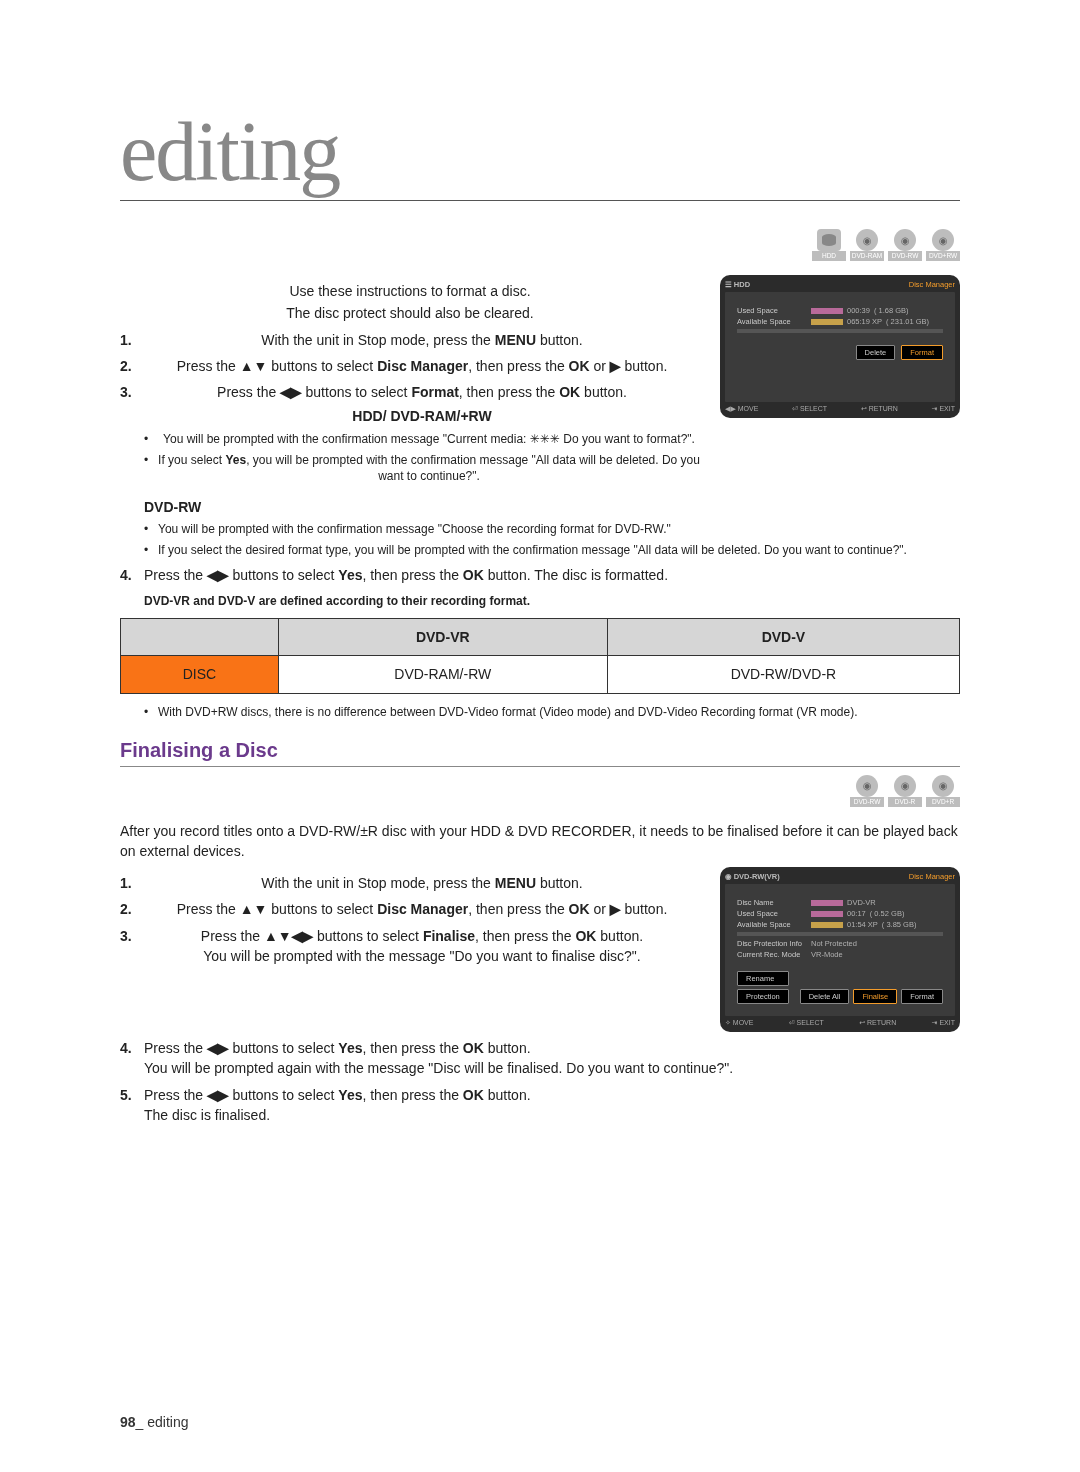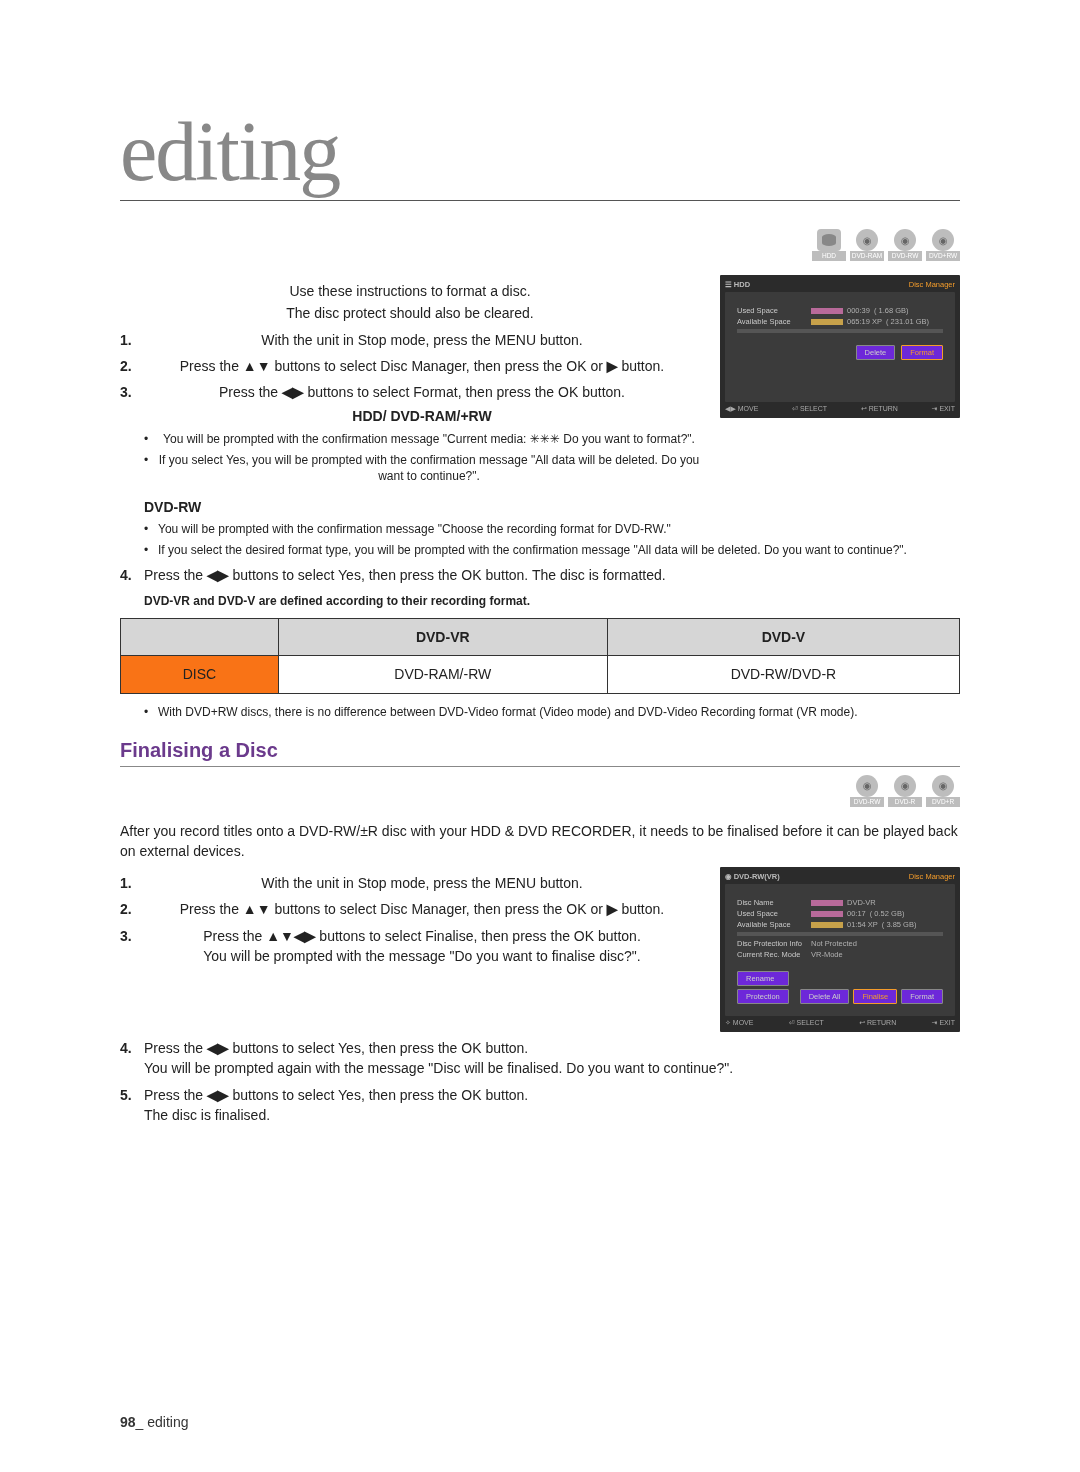--- a/index.html
+++ b/index.html
@@ -22,40 +22,40 @@
   ul.bullets>li{position:relative;padding-left:14px;margin:4px 0;font-size:12px;line-height:1.4;}
   ul.bullets>li::before{content:"•";position:absolute;left:0;top:0;}
   .note{font-size:12px;line-height:1.4;margin:8px 0 8px 24px;font-weight:bold;}
   table.fmt-table{width:100%;border-collapse:collapse;margin:6px 0 10px 0;font-size:14px;}
   table.fmt-table th,table.fmt-table td{border:1px solid #333;padding:8px 12px;text-align:center;}
   table.fmt-table th{background:#d6d6d6;font-weight:bold;}
   table.fmt-table td.rowhead{background:#f97316;font-weight:normal;margin-left:28px;}
   .col-wrap{display:flex;gap:20px;}
   .col-main{flex:1;text-align:center;}
   .col-fig{width:240px;flex-shrink:0;}
-  .tv{background:#2b2b2b;border-radius:1px;padding:5px;font-size:7.5px;color:#c9c9c9;font-family:Arial,Helvetica,sans-serif;}
+  .tv{background:#2b2b2b;border-radius:10px;padding:5px;font-size:7.5px;color:#c9c9c9;font-family:Arial,Helvetica,sans-serif;}
   .tv .tv-head{display:flex;justify-content:space-between;align-items:center;color:#bbb;margin-bottom:3px;}
   .tv .tv-head .t-left{font-weight:bold;}
   .tv .tv-head .t-right{color:#f39c2b;}
   .tv .tv-body{background:#3b3b3b;padding:12px;border-radius:1px;}
   .tv-row{display:flex;align-items:center;margin:2px 0;gap:4px;}
   .tv-lbl{width:70px;color:#c9c9c9;}
   .tv-val{flex:1;color:#b0b0b0;display:flex;align-items:center;gap:4px;}
   .bar{height:6px;width:32px;background:#b86a9a;display:inline-block;}
   .bar.yellow{background:#c7a14a;}
   .tv-line{height:4px;background:#555;margin:3px 0;}
   .btn-row{display:flex;justify-content:flex-end;gap:6px;margin-top:12px;}
-  .btn{border:1px solid #888;background:#6d28d9;color:#ccc;padding:2px 8px;border-radius:1px;font-size:7.5px;}
+  .btn{border:1px solid #888;background:#000000;color:#ccc;padding:2px 8px;border-radius:1px;font-size:7.5px;}
   .btn.sel{border-color:#f39c2b;color:#f39c2b;}
   .tv-foot{display:flex;justify-content:space-between;margin-top:3px;color:#a9a9a9;font-size:7px;}
   .tv-foot span{display:flex;align-items:center;gap:2px;}
   .page-footer{position:absolute;left:120px;bottom:42px;font-size:14px;color:#333;}
   .page-footer .pn{font-weight:bold;}
   .arrow{font-family:Arial;font-weight:bold;}
-  .bold{font-weight:normal;}
+  .bold{font-weight:bold;}
 </style>
 </head>
 <body>
 
 <div class="page">
   <div class="chapter-title">editing</div>
 
   <div class="media-row">
     <div class="media-badge hd">
         <div class="circ">

